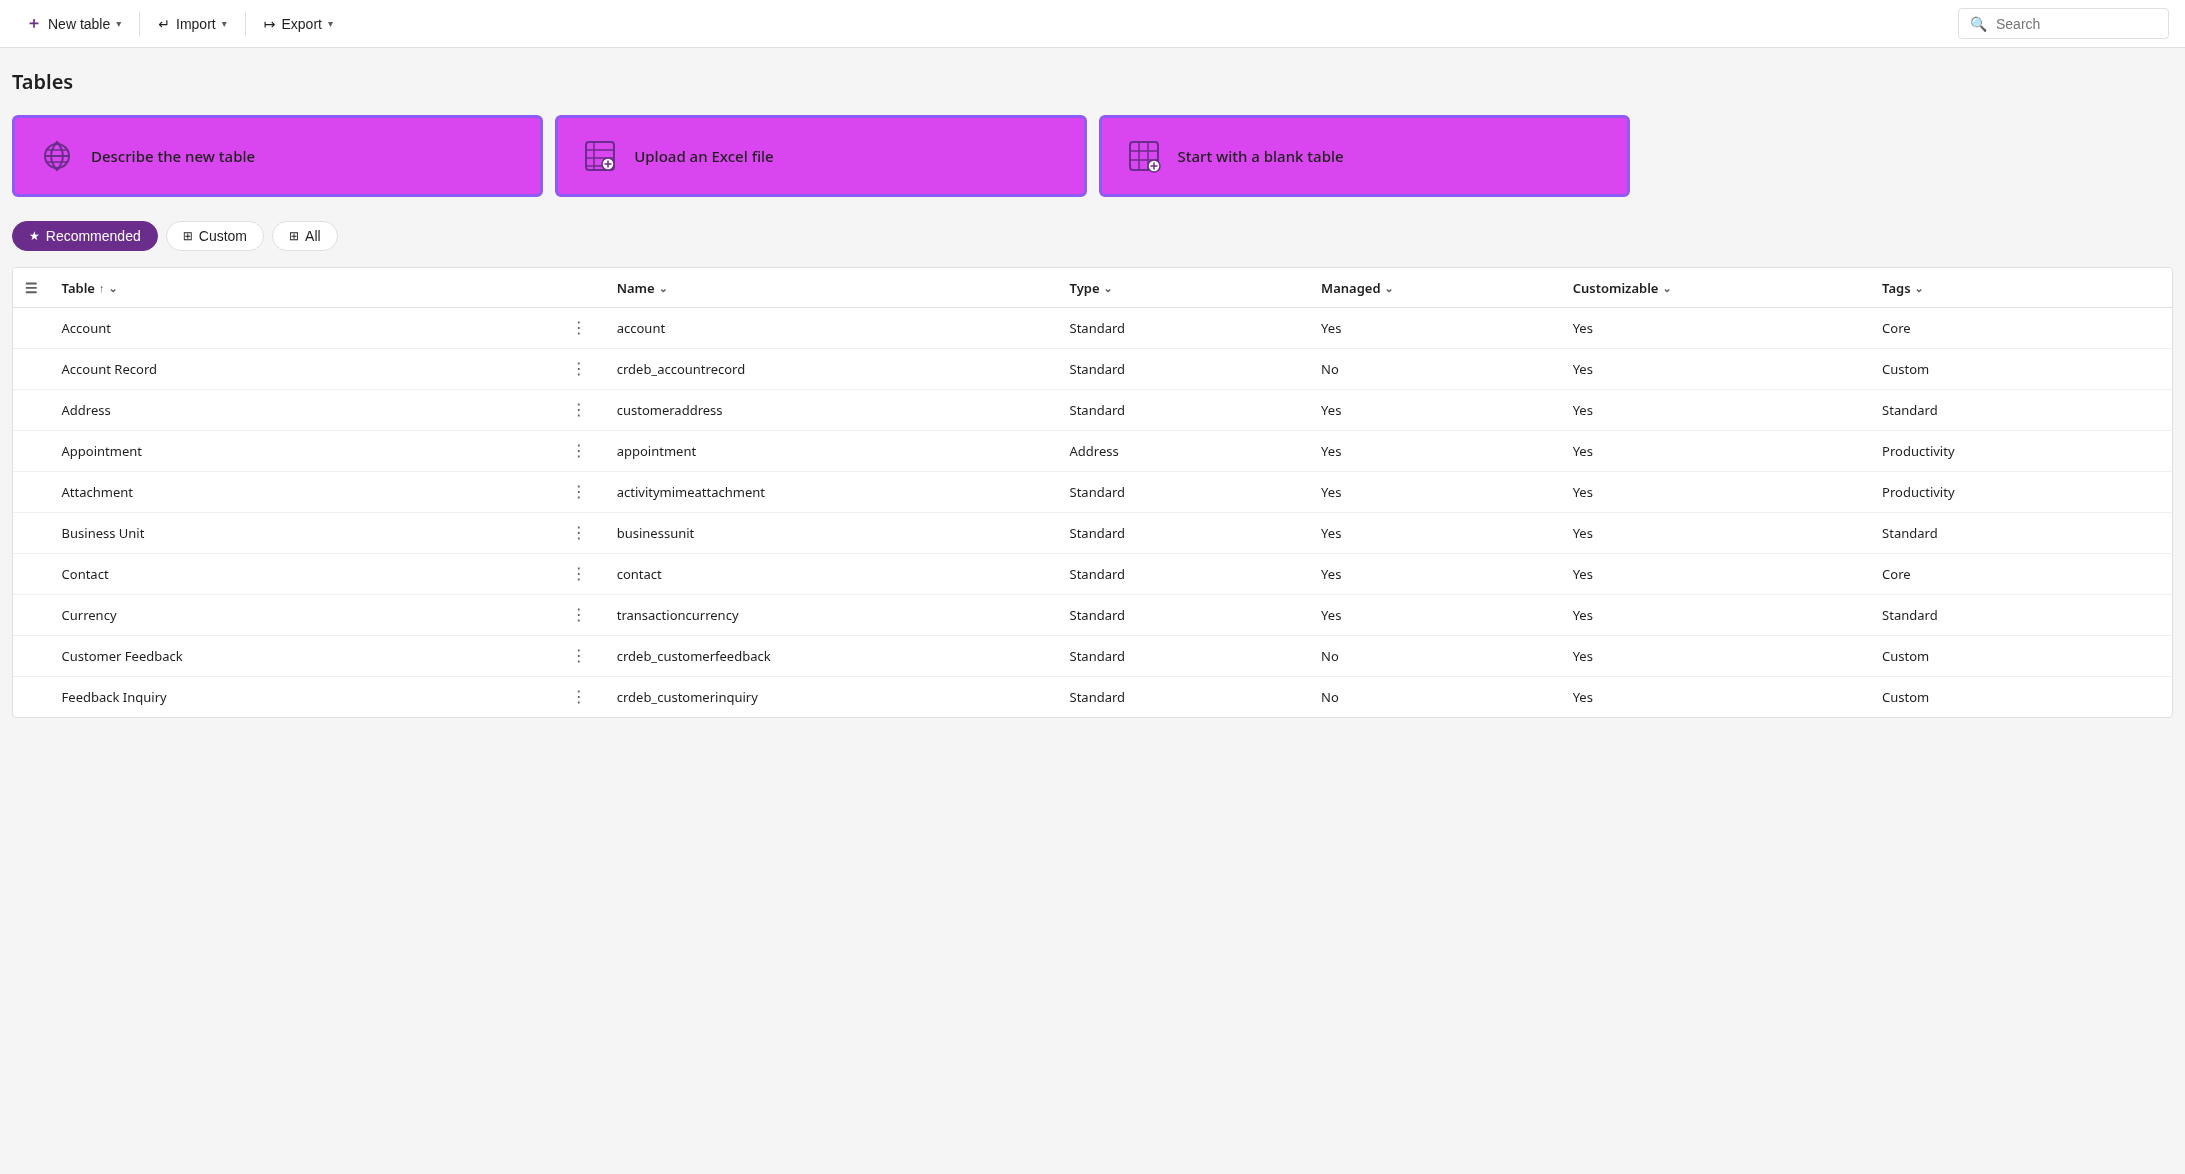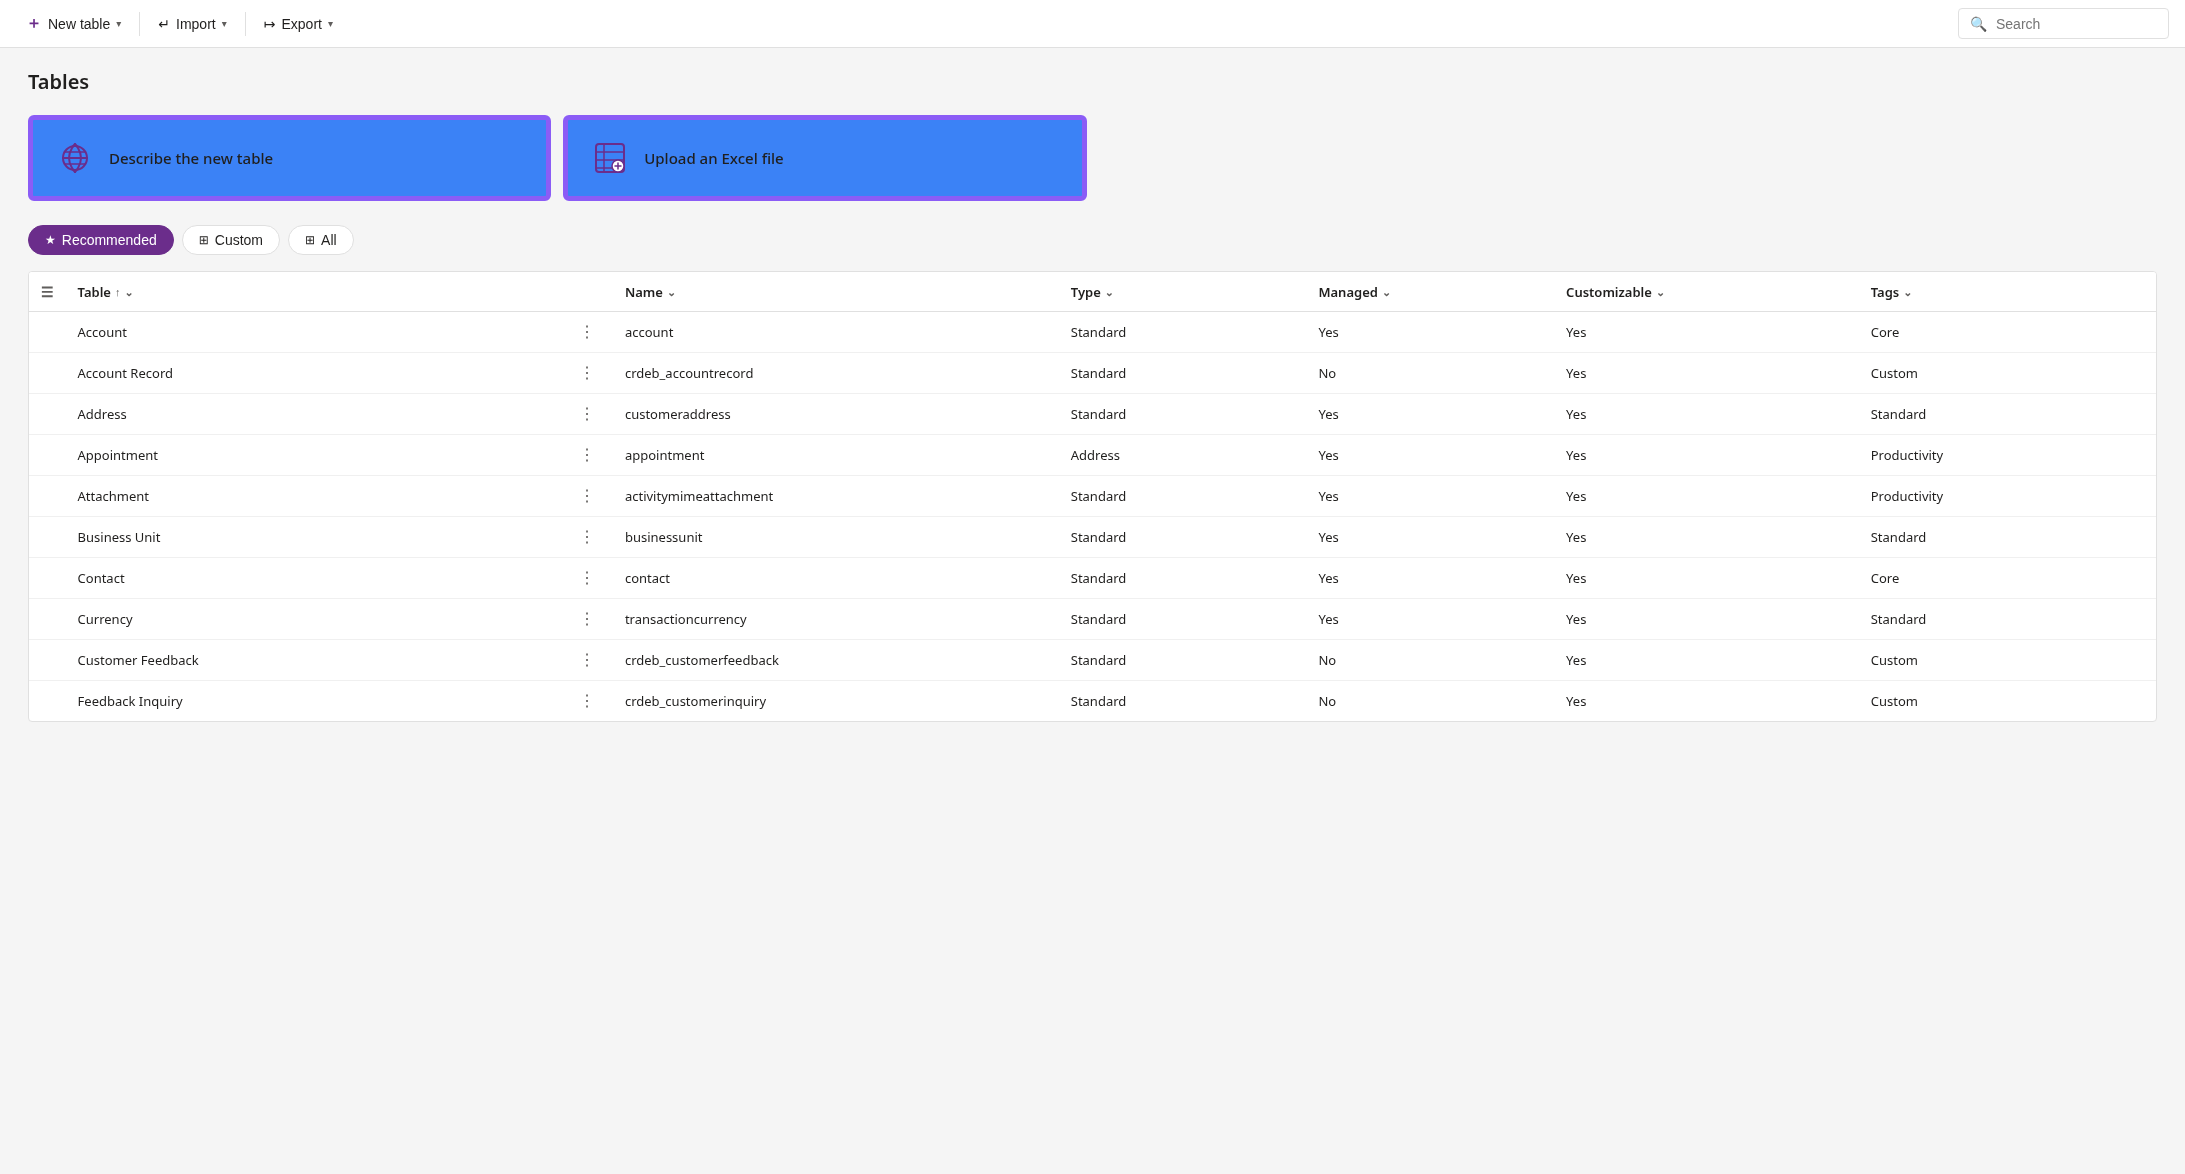--- a/index.html
+++ b/index.html
@@ -22,27 +22,27 @@
     .toolbar-divider { width: 1px; height: 24px; background: #e0e0e0; margin: 0 4px; }
     .search-box {
       display: flex; align-items: center; gap: 8px;
       border: 1px solid #e0e0e0; border-radius: 4px;
       padding: 5px 12px; background: #fff; min-width: 200px;
       cursor: text;
     }
     .search-box .search-icon { color: #605e5c; font-size: 14px; }
 
     
-    .page { padding: 20px 28px; }
+    .page { padding: 20px 12px; }
     .page-title { font-size: 20px; font-weight: 600; margin-bottom: 20px; color: #201f1e; }
 
     
     .cards-row { display: grid; grid-template-columns: repeat(4, 1fr); gap: 12px; margin-bottom: 24px; }
     .card {
-      background: #3b82f6; border: 5px solid #8b5cf6; border-radius: 6px;
+      background: #d946ef; border: 3px solid #8b5cf6; border-radius: 6px;
       padding: 20px 24px; display: flex; align-items: center; gap: 16px;
       cursor: pointer; transition: box-shadow 0.15s;
     }
     .card-icon { font-size: 28px; color: #6b2d8b; flex-shrink: 0; }
     .card-label { font-size: 15px; font-weight: 500; color: #201f1e; }
 
     
     .filter-row { display: flex; align-items: center; gap: 8px; margin-bottom: 16px; }
     .filter-btn {
       display: flex; align-items: center; gap: 6px;
@@ -151,20 +151,34 @@
           <path d="M4 20H32" stroke="#6b2d8b" stroke-width="1.5"></path>
           <path d="M4 28H32" stroke="#6b2d8b" stroke-width="1.5"></path>
           <path d="M12 4V32" stroke="#6b2d8b" stroke-width="1.5"></path>
           <circle cx="26" cy="26" r="6" fill="#fff" stroke="#6b2d8b" stroke-width="1.5"></circle>
           <path d="M26 23V29M23 26H29" stroke="#6b2d8b" stroke-width="1.5" stroke-linecap="round"></path>
         </svg>
       </div>
       <span class="card-label">Upload an Excel file</span>
     </div>
 
+    <div class="card">
+      <div class="card-icon svg-icon">
+        <svg viewBox="0 0 36 36" fill="none" xmlns="http://www.w3.org/2000/svg">
+          <rect x="4" y="4" width="28" height="28" rx="3" stroke="#6b2d8b" stroke-width="2"></rect>
+          <path d="M4 13H32" stroke="#6b2d8b" stroke-width="1.5"></path>
+          <path d="M4 22H32" stroke="#6b2d8b" stroke-width="1.5"></path>
+          <path d="M13 4V32" stroke="#6b2d8b" stroke-width="1.5"></path>
+          <path d="M22 4V32" stroke="#6b2d8b" stroke-width="1.5"></path>
+          <circle cx="28" cy="28" r="6" fill="#fff" stroke="#6b2d8b" stroke-width="1.5"></circle>
+          <path d="M28 25V31M25 28H31" stroke="#6b2d8b" stroke-width="1.5" stroke-linecap="round"></path>
+        </svg>
+      </div>
+      <span class="card-label">Start with a blank table</span>
+    </div>
 
 
   </div>
 
   <div class="filter-row">
     <button class="filter-btn active">
       <span style="font-size:12px;">★</span>
       <span>Recommended</span>
     </button>
     <button class="filter-btn">

